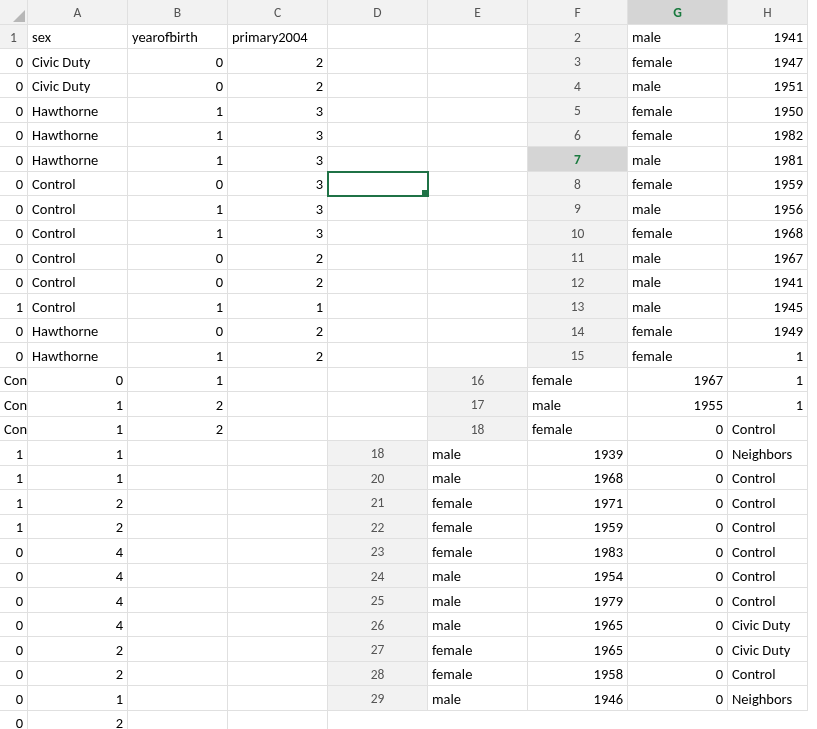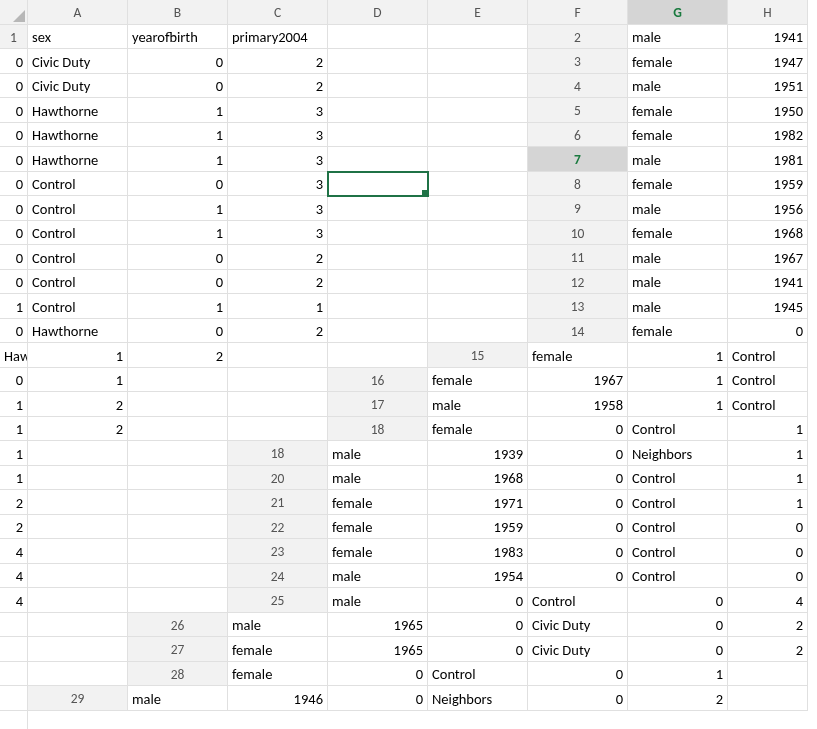--- a/index.html
+++ b/index.html
@@ -208,20 +208,21 @@
     <div class="cell">male</div>
     <div class="cell num">1945</div>
     <div class="cell num">0</div>
     <div class="cell">Hawthorne</div>
     <div class="cell num">0</div>
     <div class="cell num">2</div>
     <div class="cell"></div>
     <div class="cell"></div>
     <div class="row-head">14</div>
     <div class="cell">female</div>
+    <div class="cell num">1949</div>
     <div class="cell num">0</div>
     <div class="cell">Hawthorne</div>
     <div class="cell num">1</div>
     <div class="cell num">2</div>
     <div class="cell"></div>
     <div class="cell"></div>
     <div class="row-head">15</div>
     <div class="cell">female</div>
     <div class="cell num">1</div>
     <div class="cell">Control</div>
@@ -233,117 +234,119 @@
     <div class="cell">female</div>
     <div class="cell num">1967</div>
     <div class="cell num">1</div>
     <div class="cell">Control</div>
     <div class="cell num">1</div>
     <div class="cell num">2</div>
     <div class="cell"></div>
     <div class="cell"></div>
     <div class="row-head">17</div>
     <div class="cell">male</div>
+    <div class="cell num">1955</div>
+    <div class="cell num">1</div>
+    <div class="cell">Control</div>
+    <div class="cell num">1</div>
+    <div class="cell num">2</div>
+    <div class="cell"></div>
+    <div class="cell"></div>
+    <div class="row-head">18</div>
+    <div class="cell">female</div>
+    <div class="cell num">0</div>
+    <div class="cell">Control</div>
+    <div class="cell num">1</div>
+    <div class="cell num">1</div>
+    <div class="cell"></div>
+    <div class="cell"></div>
+    <div class="row-head">18</div>
+    <div class="cell">male</div>
+    <div class="cell num">1939</div>
+    <div class="cell num">0</div>
+    <div class="cell">Neighbors</div>
+    <div class="cell num">1</div>
+    <div class="cell num">1</div>
+    <div class="cell"></div>
+    <div class="cell"></div>
+    <div class="row-head">20</div>
+    <div class="cell">male</div>
+    <div class="cell num">1968</div>
+    <div class="cell num">0</div>
+    <div class="cell">Control</div>
+    <div class="cell num">1</div>
+    <div class="cell num">2</div>
+    <div class="cell"></div>
+    <div class="cell"></div>
+    <div class="row-head">21</div>
+    <div class="cell">female</div>
+    <div class="cell num">1971</div>
+    <div class="cell num">0</div>
+    <div class="cell">Control</div>
+    <div class="cell num">1</div>
+    <div class="cell num">2</div>
+    <div class="cell"></div>
+    <div class="cell"></div>
+    <div class="row-head">22</div>
+    <div class="cell">female</div>
+    <div class="cell num">1959</div>
+    <div class="cell num">0</div>
+    <div class="cell">Control</div>
+    <div class="cell num">0</div>
+    <div class="cell num">4</div>
+    <div class="cell"></div>
+    <div class="cell"></div>
+    <div class="row-head">23</div>
+    <div class="cell">female</div>
+    <div class="cell num">1983</div>
+    <div class="cell num">0</div>
+    <div class="cell">Control</div>
+    <div class="cell num">0</div>
+    <div class="cell num">4</div>
+    <div class="cell"></div>
+    <div class="cell"></div>
+    <div class="row-head">24</div>
+    <div class="cell">male</div>
+    <div class="cell num">1954</div>
+    <div class="cell num">0</div>
+    <div class="cell">Control</div>
+    <div class="cell num">0</div>
+    <div class="cell num">4</div>
+    <div class="cell"></div>
+    <div class="cell"></div>
+    <div class="row-head">25</div>
+    <div class="cell">male</div>
+    <div class="cell num">1979</div>
+    <div class="cell num">0</div>
+    <div class="cell">Control</div>
+    <div class="cell num">0</div>
+    <div class="cell num">4</div>
+    <div class="cell"></div>
+    <div class="cell"></div>
+    <div class="row-head">26</div>
+    <div class="cell">male</div>
+    <div class="cell num">1965</div>
+    <div class="cell num">0</div>
+    <div class="cell">Civic Duty</div>
+    <div class="cell num">0</div>
+    <div class="cell num">2</div>
+    <div class="cell"></div>
+    <div class="cell"></div>
+    <div class="row-head">27</div>
+    <div class="cell">female</div>
+    <div class="cell num">1965</div>
+    <div class="cell num">0</div>
+    <div class="cell">Civic Duty</div>
+    <div class="cell num">0</div>
+    <div class="cell num">2</div>
+    <div class="cell"></div>
+    <div class="cell"></div>
+    <div class="row-head">28</div>
+    <div class="cell">female</div>
     <div class="cell num">1958</div>
-    <div class="cell num">1</div>
-    <div class="cell">Control</div>
-    <div class="cell num">1</div>
-    <div class="cell num">2</div>
-    <div class="cell"></div>
-    <div class="cell"></div>
-    <div class="row-head">18</div>
-    <div class="cell">female</div>
-    <div class="cell num">0</div>
-    <div class="cell">Control</div>
-    <div class="cell num">1</div>
-    <div class="cell num">1</div>
-    <div class="cell"></div>
-    <div class="cell"></div>
-    <div class="row-head">18</div>
-    <div class="cell">male</div>
-    <div class="cell num">1939</div>
-    <div class="cell num">0</div>
-    <div class="cell">Neighbors</div>
-    <div class="cell num">1</div>
-    <div class="cell num">1</div>
-    <div class="cell"></div>
-    <div class="cell"></div>
-    <div class="row-head">20</div>
-    <div class="cell">male</div>
-    <div class="cell num">1968</div>
-    <div class="cell num">0</div>
-    <div class="cell">Control</div>
-    <div class="cell num">1</div>
-    <div class="cell num">2</div>
-    <div class="cell"></div>
-    <div class="cell"></div>
-    <div class="row-head">21</div>
-    <div class="cell">female</div>
-    <div class="cell num">1971</div>
-    <div class="cell num">0</div>
-    <div class="cell">Control</div>
-    <div class="cell num">1</div>
-    <div class="cell num">2</div>
-    <div class="cell"></div>
-    <div class="cell"></div>
-    <div class="row-head">22</div>
-    <div class="cell">female</div>
-    <div class="cell num">1959</div>
-    <div class="cell num">0</div>
-    <div class="cell">Control</div>
-    <div class="cell num">0</div>
-    <div class="cell num">4</div>
-    <div class="cell"></div>
-    <div class="cell"></div>
-    <div class="row-head">23</div>
-    <div class="cell">female</div>
-    <div class="cell num">1983</div>
-    <div class="cell num">0</div>
-    <div class="cell">Control</div>
-    <div class="cell num">0</div>
-    <div class="cell num">4</div>
-    <div class="cell"></div>
-    <div class="cell"></div>
-    <div class="row-head">24</div>
-    <div class="cell">male</div>
-    <div class="cell num">1954</div>
-    <div class="cell num">0</div>
-    <div class="cell">Control</div>
-    <div class="cell num">0</div>
-    <div class="cell num">4</div>
-    <div class="cell"></div>
-    <div class="cell"></div>
-    <div class="row-head">25</div>
-    <div class="cell">male</div>
-    <div class="cell num">0</div>
-    <div class="cell">Control</div>
-    <div class="cell num">0</div>
-    <div class="cell num">4</div>
-    <div class="cell"></div>
-    <div class="cell"></div>
-    <div class="row-head">26</div>
-    <div class="cell">male</div>
-    <div class="cell num">1965</div>
-    <div class="cell num">0</div>
-    <div class="cell">Civic Duty</div>
-    <div class="cell num">0</div>
-    <div class="cell num">2</div>
-    <div class="cell"></div>
-    <div class="cell"></div>
-    <div class="row-head">27</div>
-    <div class="cell">female</div>
-    <div class="cell num">1965</div>
-    <div class="cell num">0</div>
-    <div class="cell">Civic Duty</div>
-    <div class="cell num">0</div>
-    <div class="cell num">2</div>
-    <div class="cell"></div>
-    <div class="cell"></div>
-    <div class="row-head">28</div>
-    <div class="cell">female</div>
     <div class="cell num">0</div>
     <div class="cell">Control</div>
     <div class="cell num">0</div>
     <div class="cell num">1</div>
     <div class="cell"></div>
     <div class="cell"></div>
     <div class="row-head">29</div>
     <div class="cell">male</div>
     <div class="cell num">1946</div>
     <div class="cell num">0</div>

